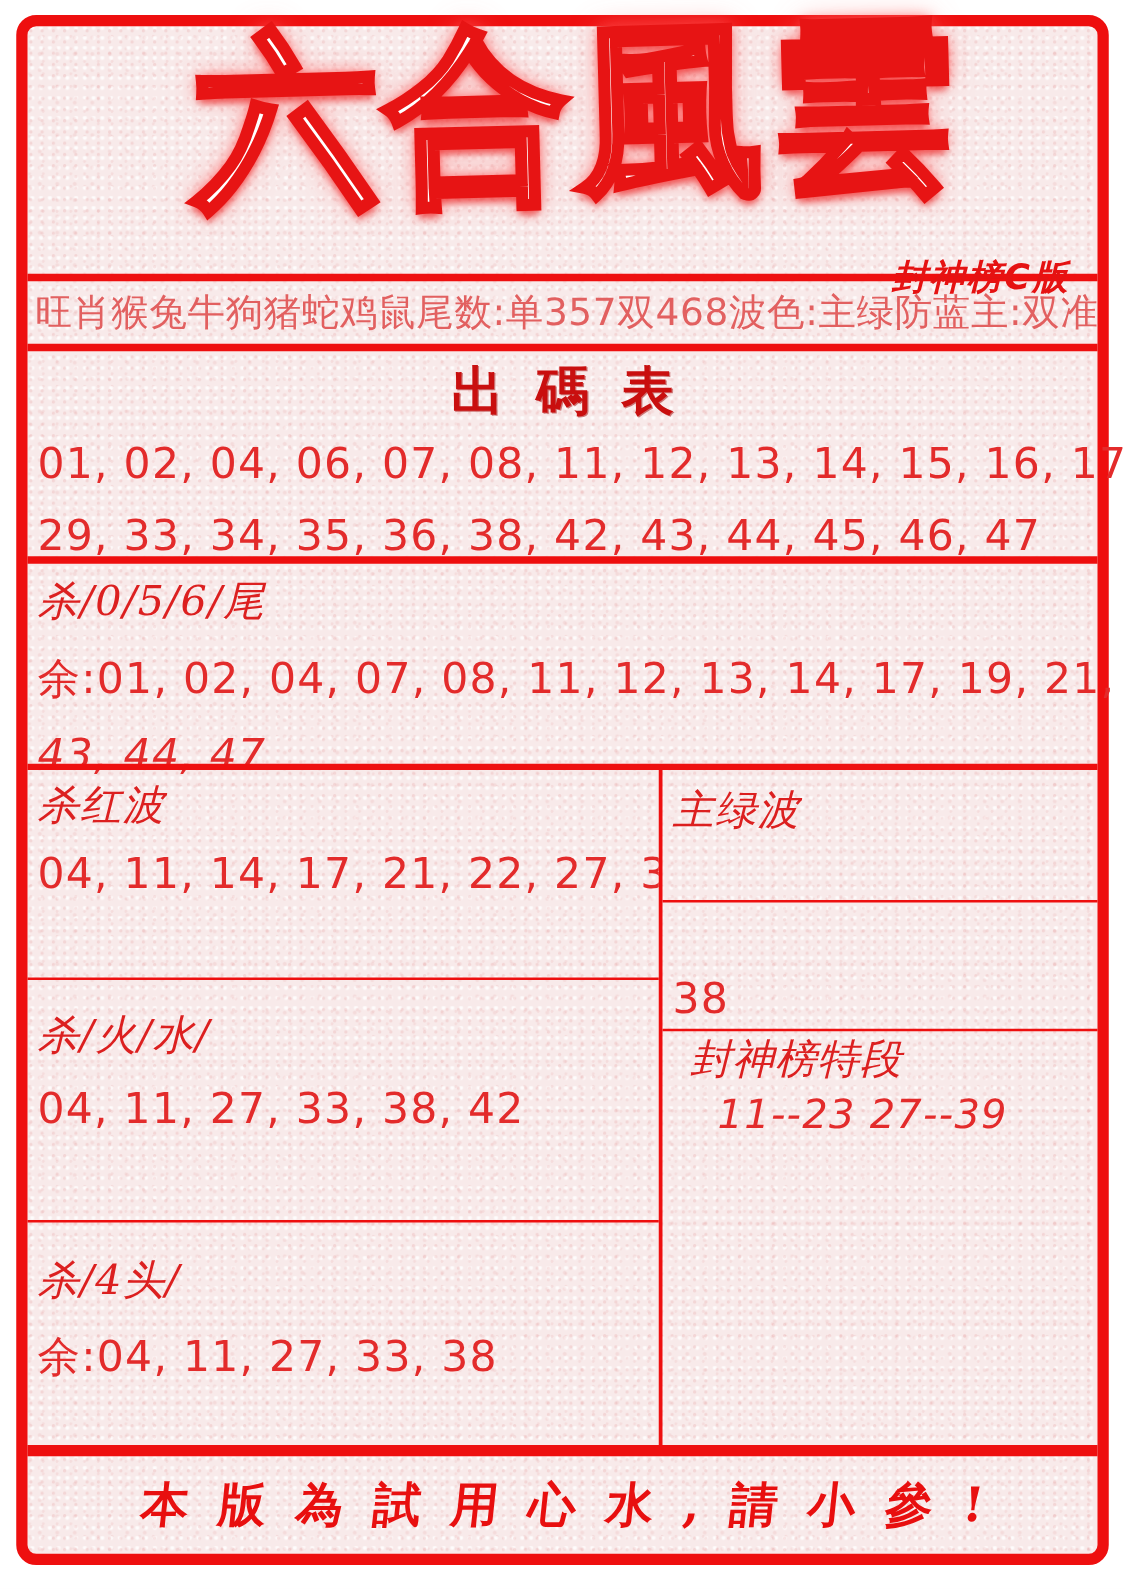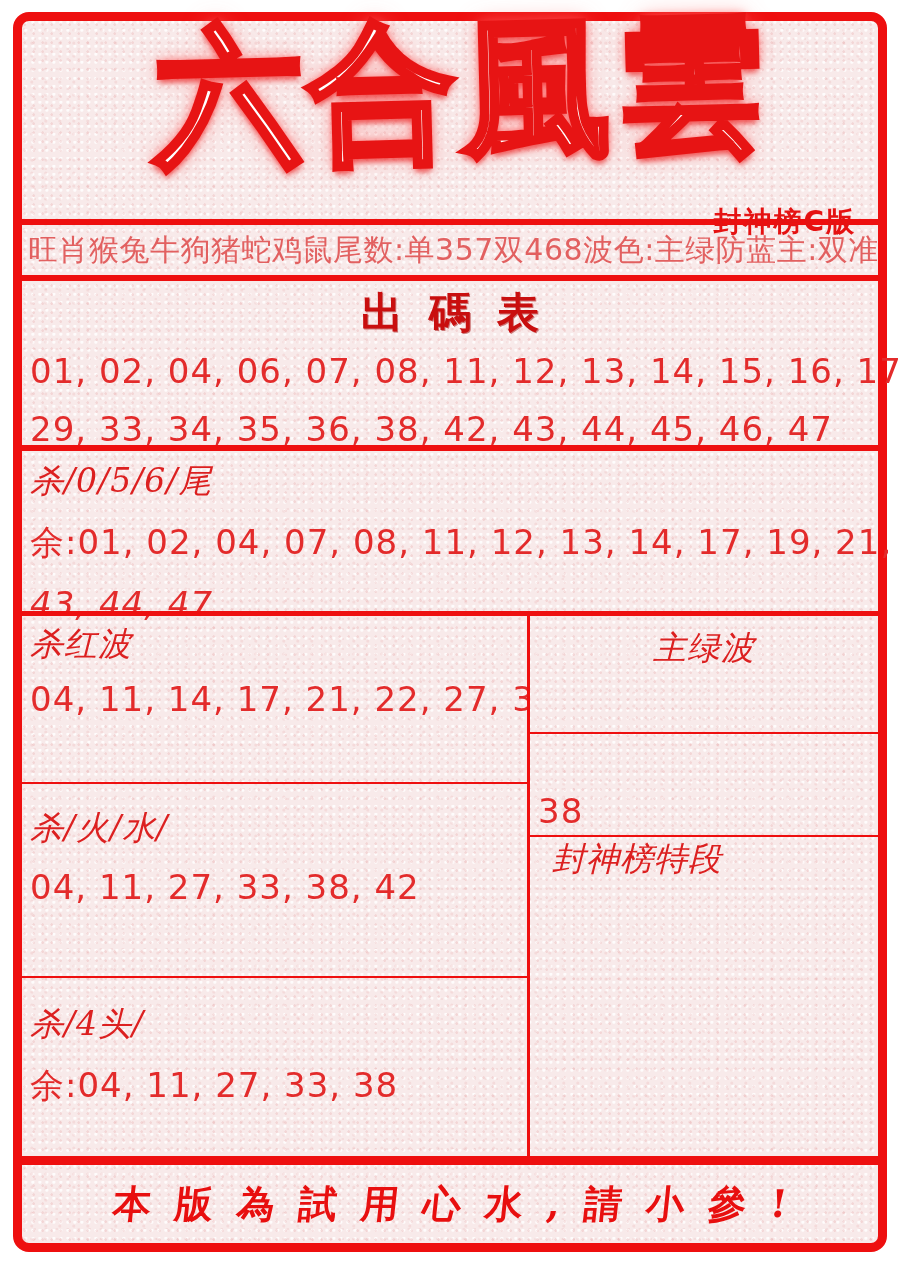--- a/index.html
+++ b/index.html
@@ -31,21 +31,21 @@
     text-shadow: 0 0 10px rgba(255,70,70,0.95), 0 6px 5px rgba(225,20,20,0.55), 0 0 22px rgba(255,120,120,0.7);
     transform:rotate(-1.5deg);
   }
   .issue {
     position:absolute; left:0; right:0; top:156px; text-align:center;
     font-size:44px; font-weight:bold; color:#e51818; letter-spacing:6px;
     text-shadow:0 2px 2px rgba(255,160,160,0.8);
   }
   .edition {
     position:absolute; right:22px; top:182px;
-    font-size:28px; font-weight:bold; color:#e51212; letter-spacing:2px;
+    font-size:28px; font-weight:bold; font-style:italic; color:#e51212; letter-spacing:2px;
   }
 
   
   .tip-row { height:50px; flex:0 0 auto; display:flex; align-items:center; padding:0 6px; }
   .tip-text { font-size:30px; color:#e26060; letter-spacing:0.5px; white-space:nowrap; }
 
   
   .section { flex:0 0 auto; padding:0 8px; }
   .sec-chuma  { height:164px; }
   .sec-wei    { height:160px; }
@@ -70,21 +70,21 @@
   
   .grid { flex:0 0 auto; height:540px; display:flex; }
   .col-left  { width:505px; display:flex; flex-direction:column; }
   .vr { width:3px; background:#ee0f0f; flex:0 0 auto; }
   .col-right { flex:1; display:flex; flex-direction:column; }
 
   .cell { padding:0 8px; overflow:hidden; }
   .cell-shahong   { height:166px; }
   .cell-shahuoshui{ height:192px; }
   .cell-sha4tou   { flex:1; }
-  .cell-zhulv     { height:116px;text-align:center; }
+  .cell-zhulv     { height:104px; }
   .cell-single    { height:101px; display:flex; align-items:flex-end; padding-bottom:4px; }
   .cell-teduan    { flex:1; }
 
   .cell-shahong .cell-title { margin-top:6px; }
   .cell-shahong .num-line.l1 { margin-top:12px; }
   .cell-shahong .num-line.l2 { margin-top:26px; }
   .cell-shahuoshui .cell-title { margin-top:22px; }
   .cell-shahuoshui .num-line { margin-top:16px; }
   .cell-sha4tou .cell-title { margin-top:24px; }
   .cell-sha4tou .num-line { margin-top:16px; }
@@ -160,20 +160,21 @@
       <div class="cell cell-zhulv">
         <div class="cell-title">主绿波</div>
       </div>
       <div class="hr hr-2"></div>
       <div class="cell cell-single">
         <div class="num-line">38</div>
       </div>
       <div class="hr hr-2"></div>
       <div class="cell cell-teduan">
         <div class="cell-title">封神榜特段</div>
+        <div class="num-line">11--23  27--39</div>
       </div>
     </div>
 
   </div>
 
   <div class="hr hr-9"></div>
 
   <div class="footer">
     <span class="footer-text">本版為試用心水,請小參!</span>
   </div>

